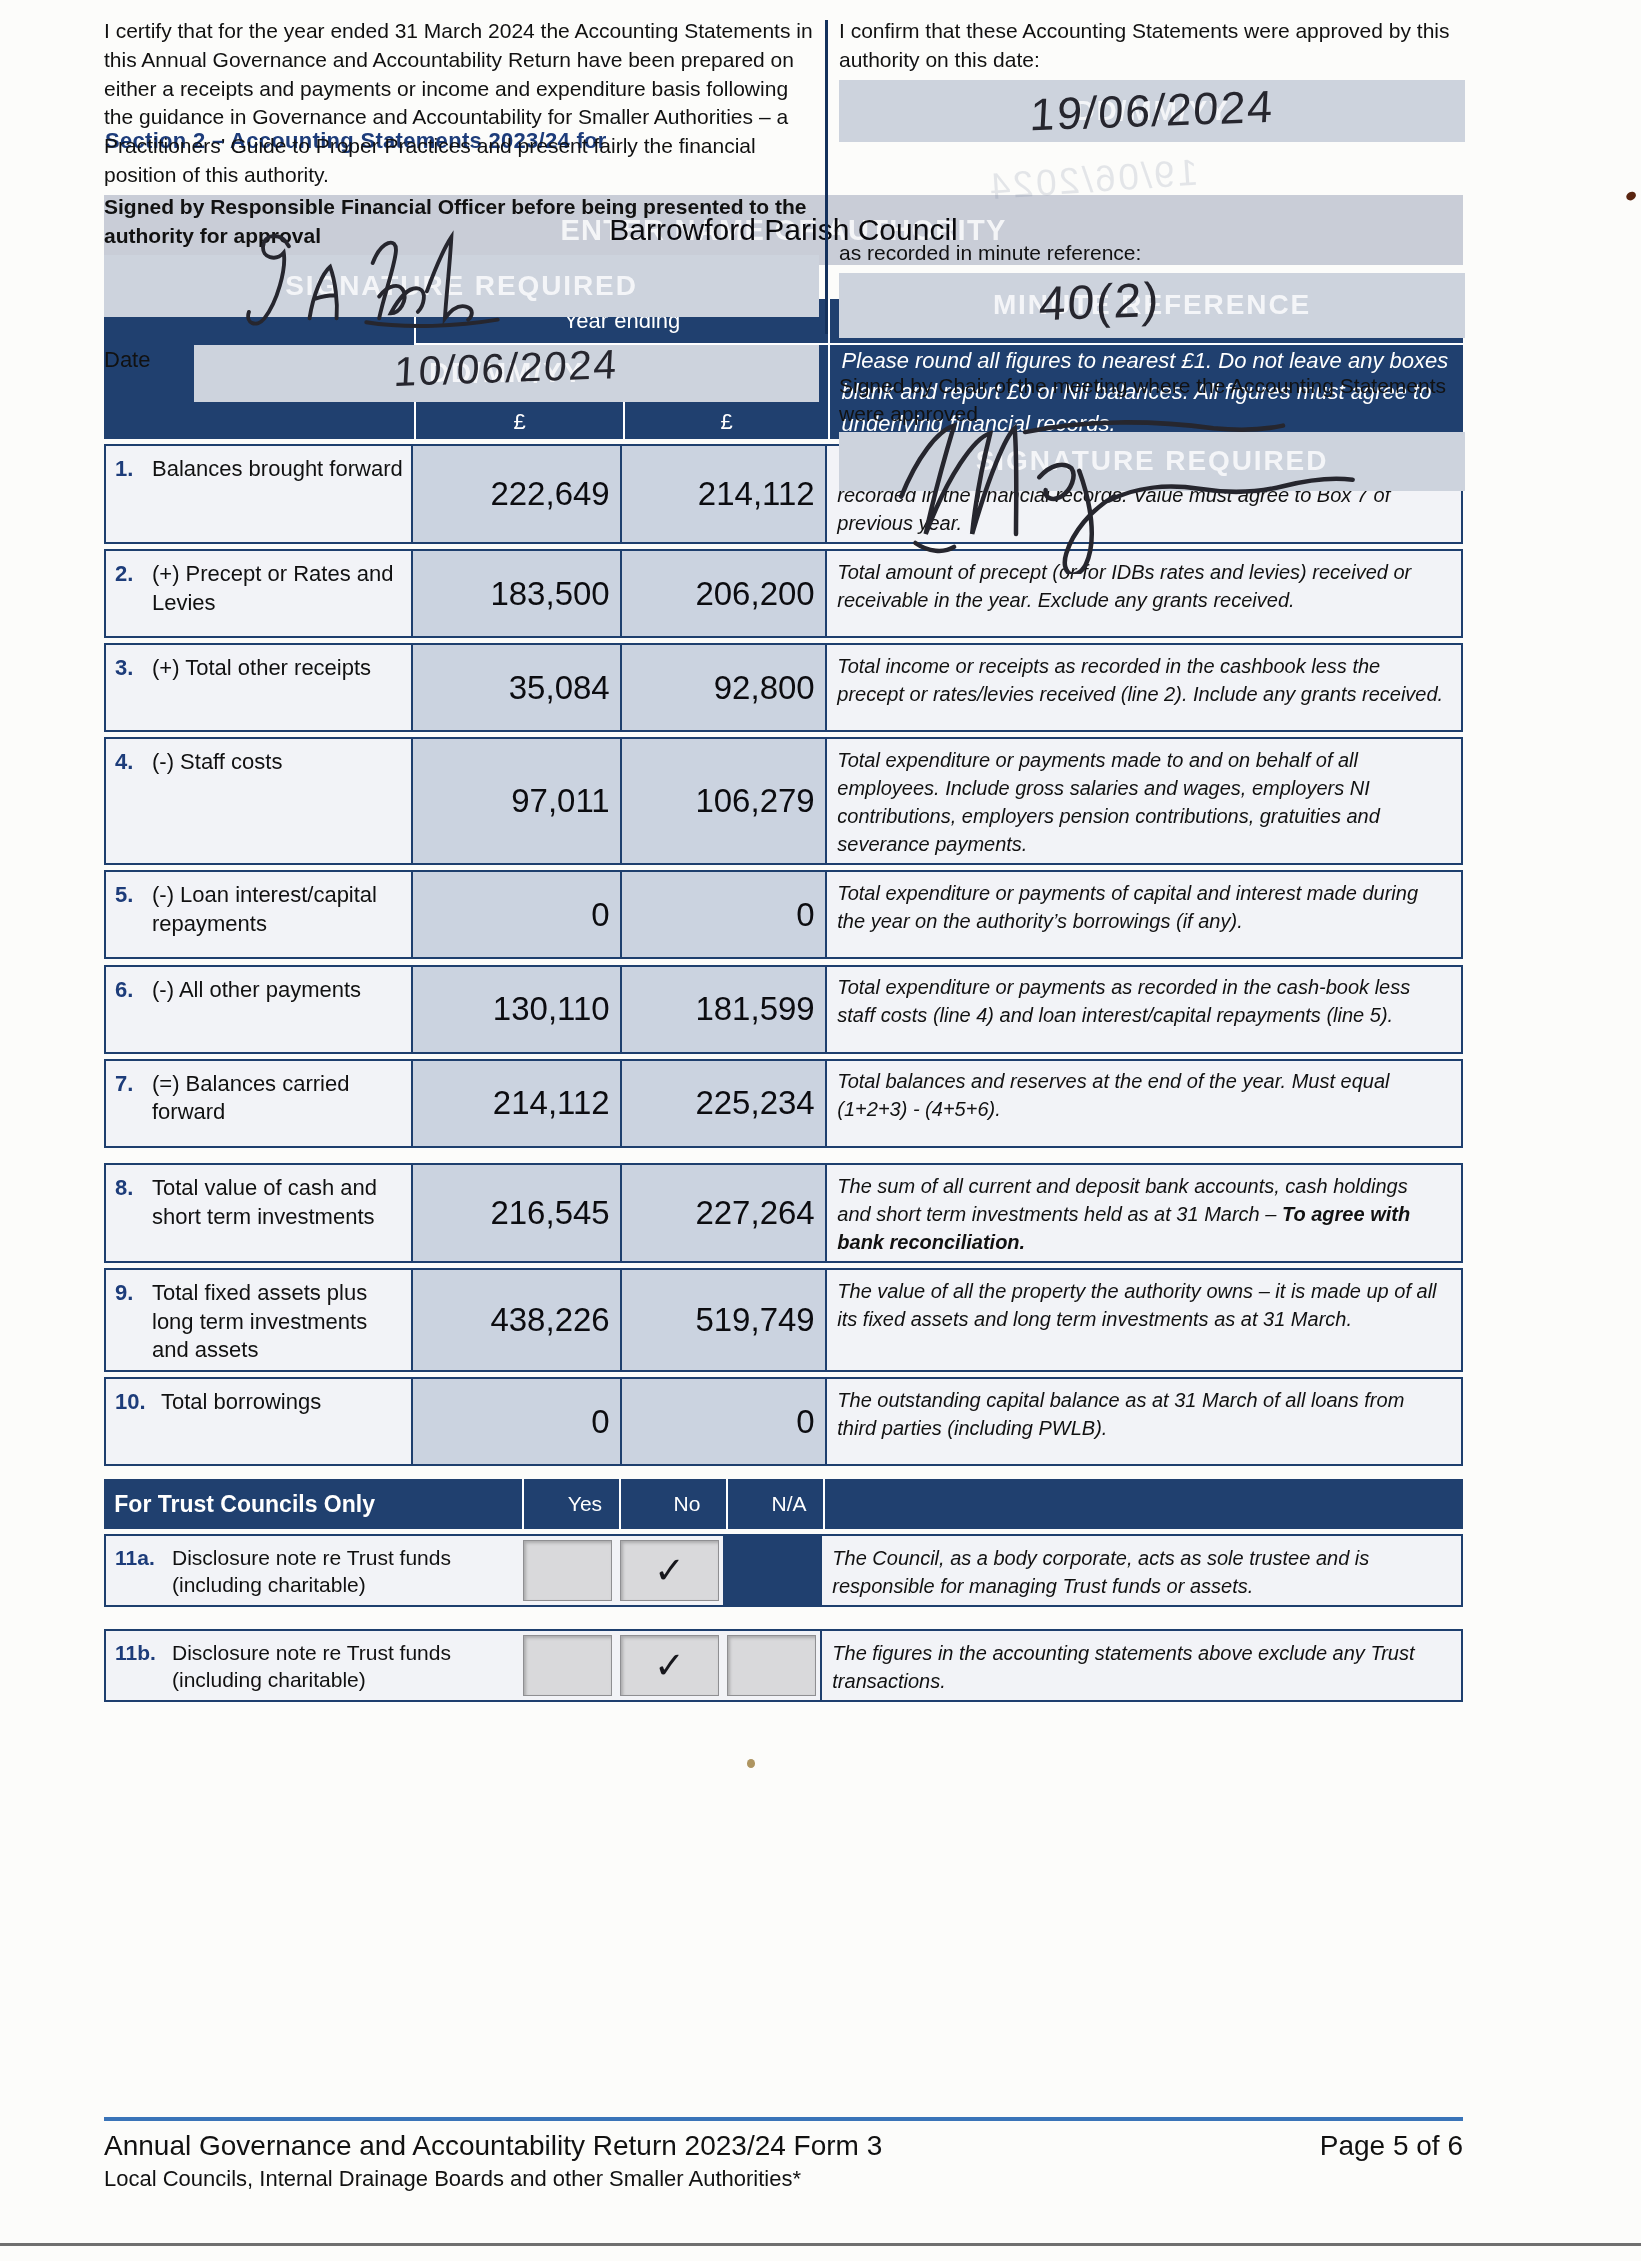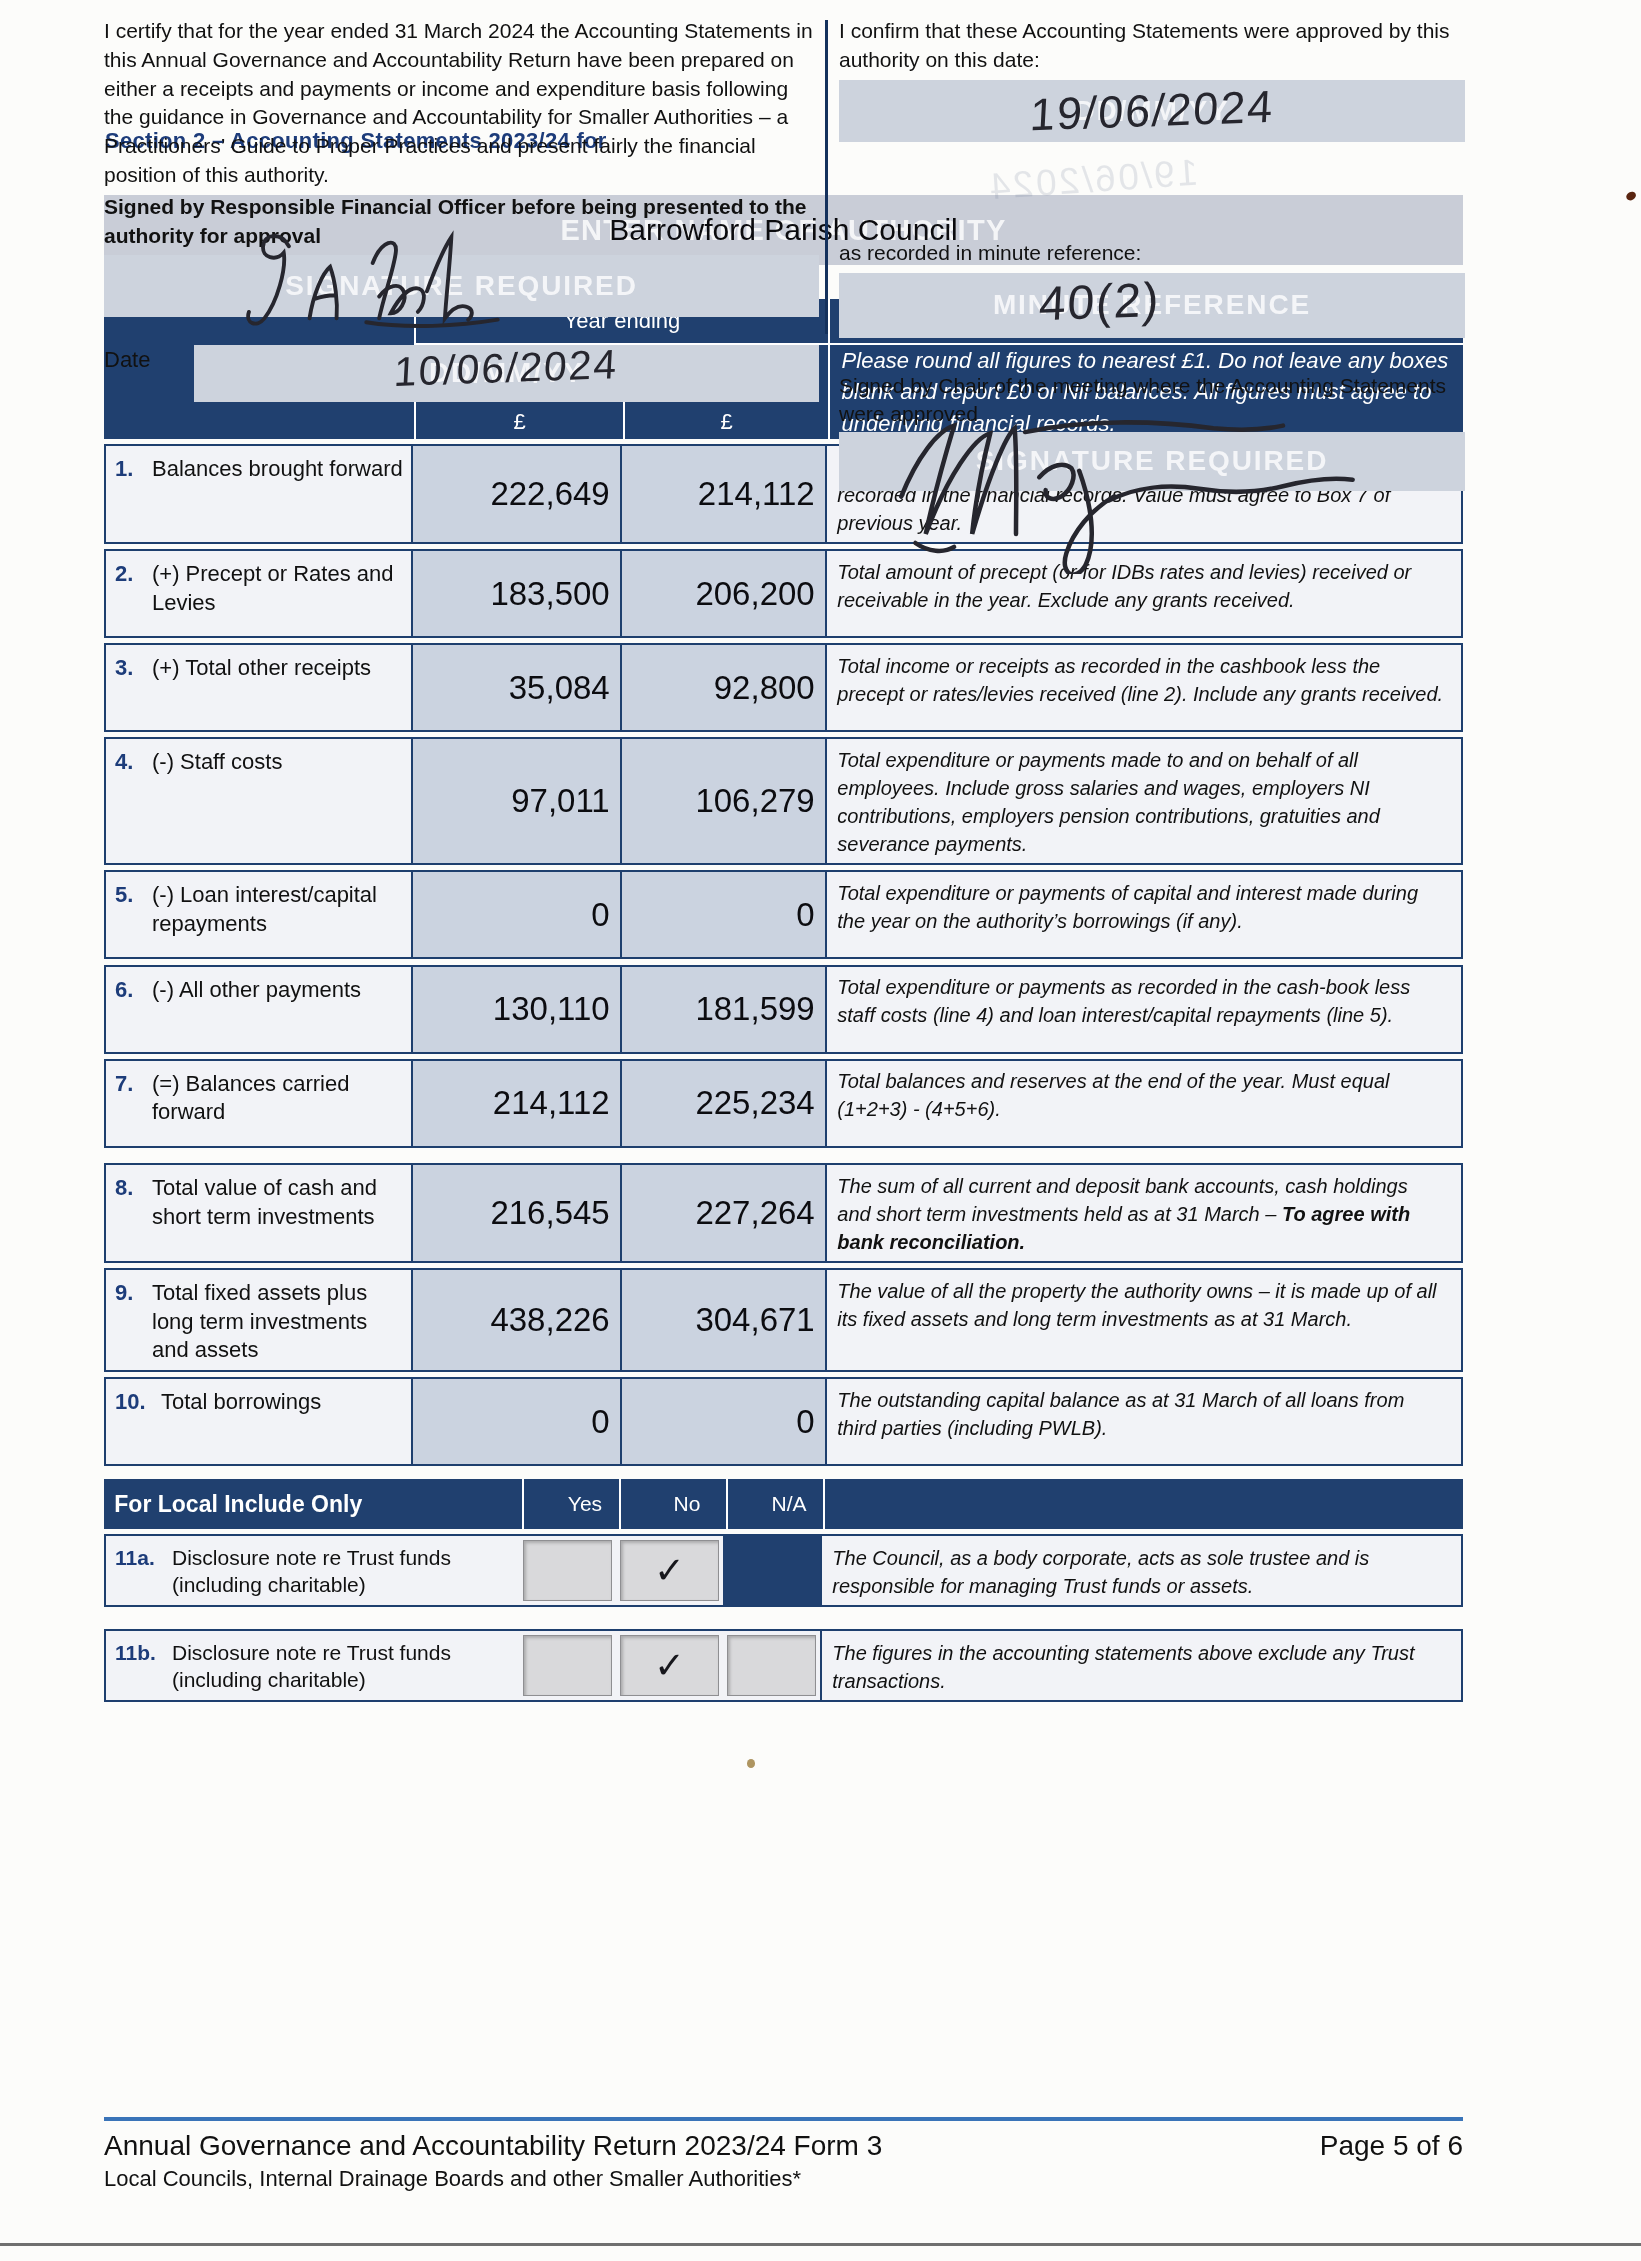--- a/index.html
+++ b/index.html
@@ -182,38 +182,38 @@
     <div class="val">227,264</div>
     <div class="note">The sum of all current and deposit bank accounts, cash holdings and short term investments held as at 31 March – <b>To agree with bank reconciliation.</b></div>
   </div>
 
   <div class="arow">
     <div class="lbl">
       <span class="num">9.</span>
       <span>Total fixed assets plus long term investments and assets</span>
     </div>
     <div class="val">438,226</div>
-    <div class="val">304,671</div>
+    <div class="val">519,749</div>
     <div class="note">The value of all the property the authority owns – it is made up of all its fixed assets and long term investments as at 31 March.</div>
   </div>
 
   <div class="arow wide-num">
     <div class="lbl">
       <span class="num">10.</span>
       <span>Total borrowings</span>
     </div>
     <div class="val">0</div>
     <div class="val">0</div>
     <div class="note">The outstanding capital balance as at 31 March of all loans from third parties (including PWLB).</div>
   </div>
 </div>
 
     <div class="lc">
       <div class="lc-head">
-        <div class="c first">For Local Include Only</div>
+        <div class="c first">For Trust Councils Only</div>
         <div class="c">Yes</div>
         <div class="c">No</div>
         <div class="c">N/A</div>
         <div class="c"></div>
       </div>
       <div class="lc-rows" id="lc-rows">
   <div class="lcrow">
     <div class="lbl">
       <span class="num">11a.</span>
       <span>Disclosure note re Trust funds (including charitable)</span>

